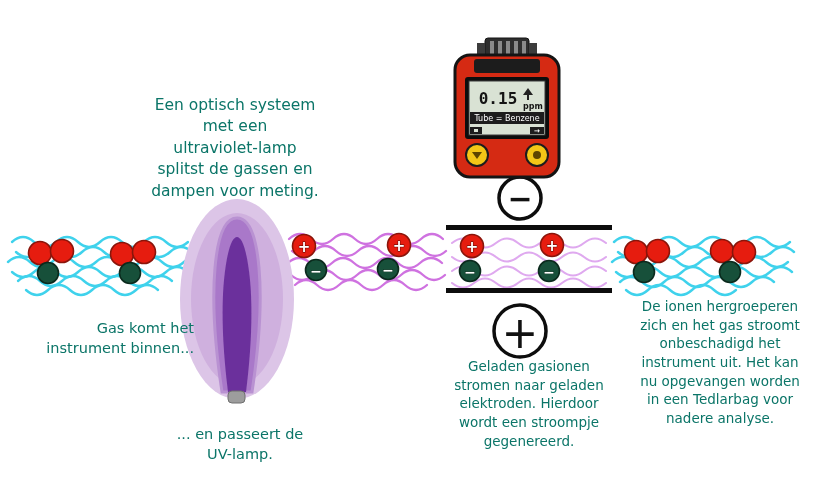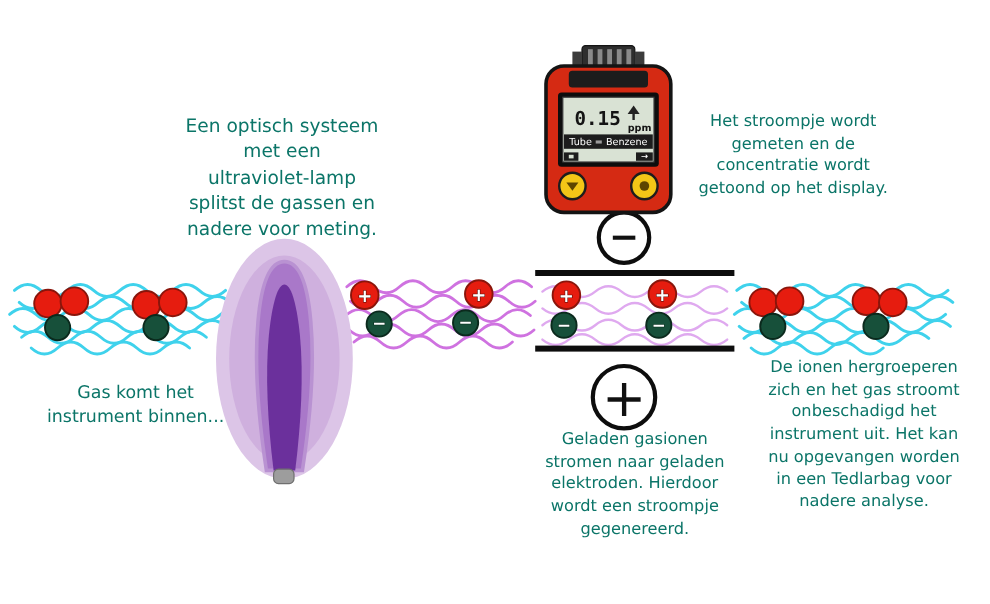--- a/index.html
+++ b/index.html
@@ -2,21 +2,21 @@
 <html><head>
 <meta charset="utf-8">
 <style>
   html,body{margin:0;padding:0;background:#fff;}
   .canvas{position:relative;width:825px;height:503px;background:#ffffff;overflow:hidden;
           font-family:"DejaVu Sans",sans-serif;}
   .art{position:absolute;left:0;top:0;}
   .caption{position:absolute;text-align:center;white-space:pre-line;color:#0b7568;line-height:1.38;}
   #cap-optical   {left:128px;top:95px;width:214px;font-size:15.5px;}
   #cap-display   {left:572px;top:92px;width:178px;font-size:13.5px;}
-  #cap-gasin     {left:20px;top:318px;width:186px;font-size:14.5px;}
+  #cap-gasin     {left:8px;top:318px;width:186px;font-size:14.5px;text-align:right;}
   #cap-ionized   {left:296px;top:320px;width:138px;font-size:14.5px;}
   #cap-uvlamp    {left:146px;top:424px;width:188px;font-size:14.5px;}
   #cap-electrode {left:440px;top:357px;width:178px;font-size:13.5px;}
   #cap-regroup   {left:620px;top:297px;width:200px;font-size:13.5px;}
 
   .wave-cyan   {stroke:#3fd2ec;stroke-width:2.4;fill:none;stroke-linecap:round;}
   .wave-magenta{stroke:#cf72e0;stroke-width:2.3;fill:none;stroke-linecap:round;}
   .wave-violet {stroke:#dfa9ef;stroke-width:2;fill:none;stroke-linecap:round;}
   .mol-red  {fill:#e61c0f;stroke:#8a150b;stroke-width:1.6;}
   .mol-green{fill:#17503a;stroke:#0b2a1d;stroke-width:1.6;}
@@ -168,27 +168,25 @@
       <path d="M20 114 l5 7 5-7 z" fill="#5d4500"></path>
       <circle cx="85" cy="117" r="11" fill="#f3c617" stroke="#1d1d1d" stroke-width="2"></circle>
       <circle cx="85" cy="117" r="4" fill="#5d4500"></circle>
     </g>
   </svg>
 
   <div class="caption" id="cap-optical">Een optisch systeem
 met een
 ultraviolet-lamp
 splitst de gassen en
-nadere voor meting.</div>
-  <div class="caption" id="cap-display">Het stroompje wordt
-gemeten en de
-concentratie wordt
-getoond op het display.</div>
+dampen voor meting.</div>
   <div class="caption" id="cap-gasin">Gas komt het
 instrument binnen...</div>
+  <div class="caption" id="cap-uvlamp">... en passeert de
+UV-lamp.</div>
   <div class="caption" id="cap-regroup">De ionen hergroeperen
 zich en het gas stroomt
 onbeschadigd het
 instrument uit. Het kan
 nu opgevangen worden
 in een Tedlarbag voor
 nadere analyse.</div>
   <div class="caption" id="cap-electrode">Geladen gasionen
 stromen naar geladen
 elektroden. Hierdoor

